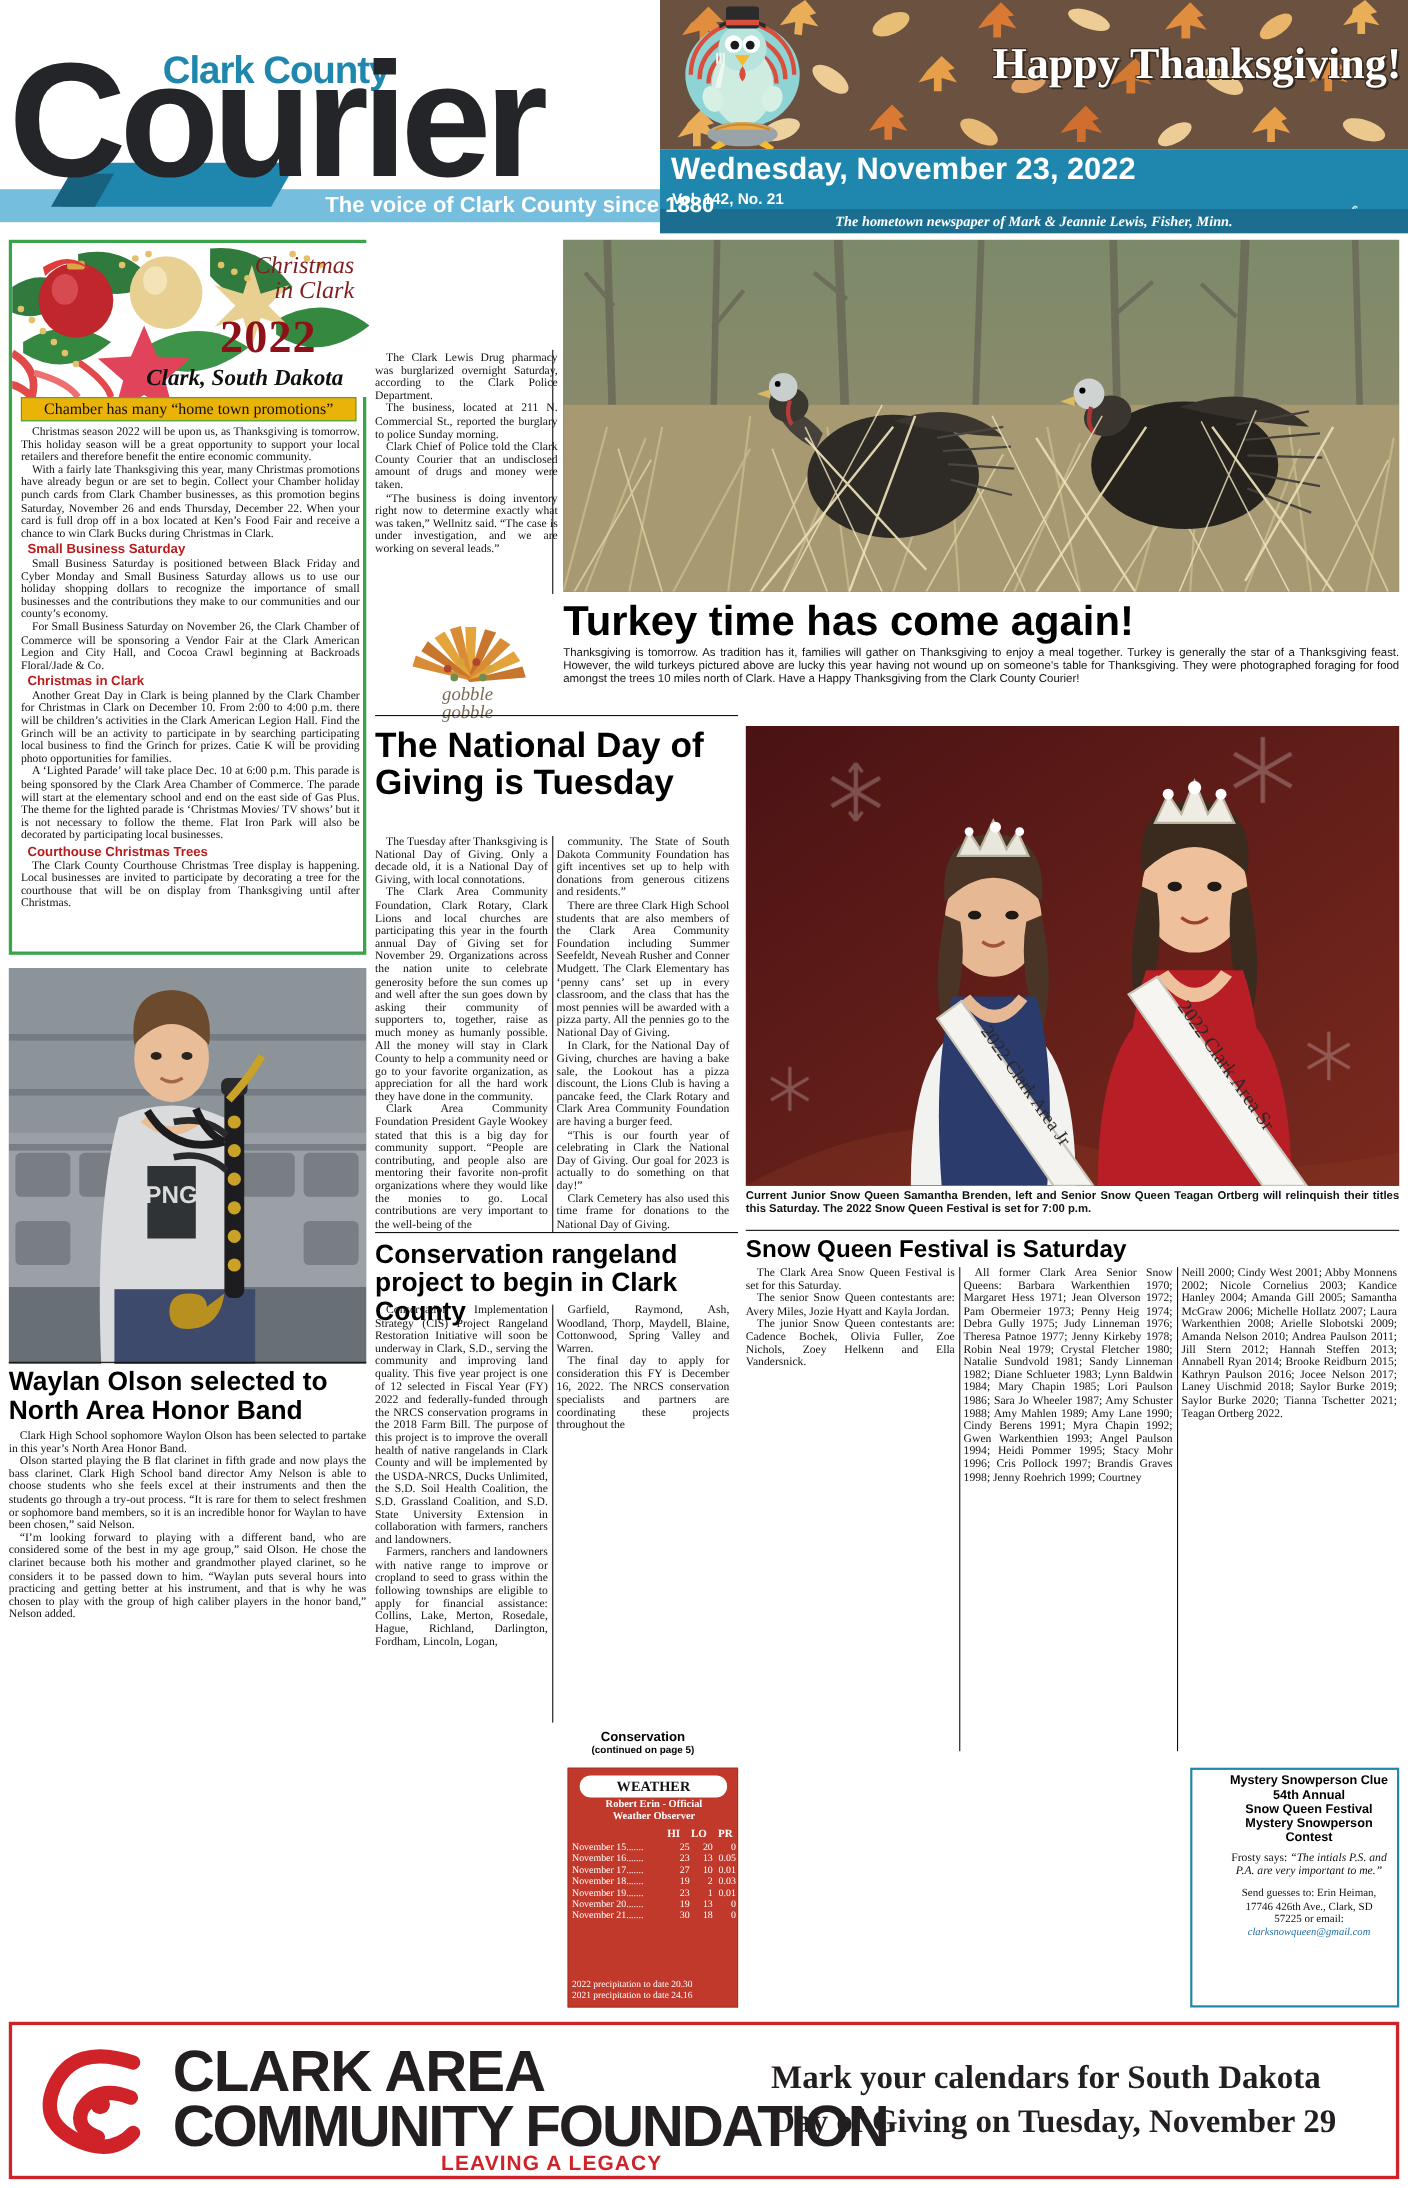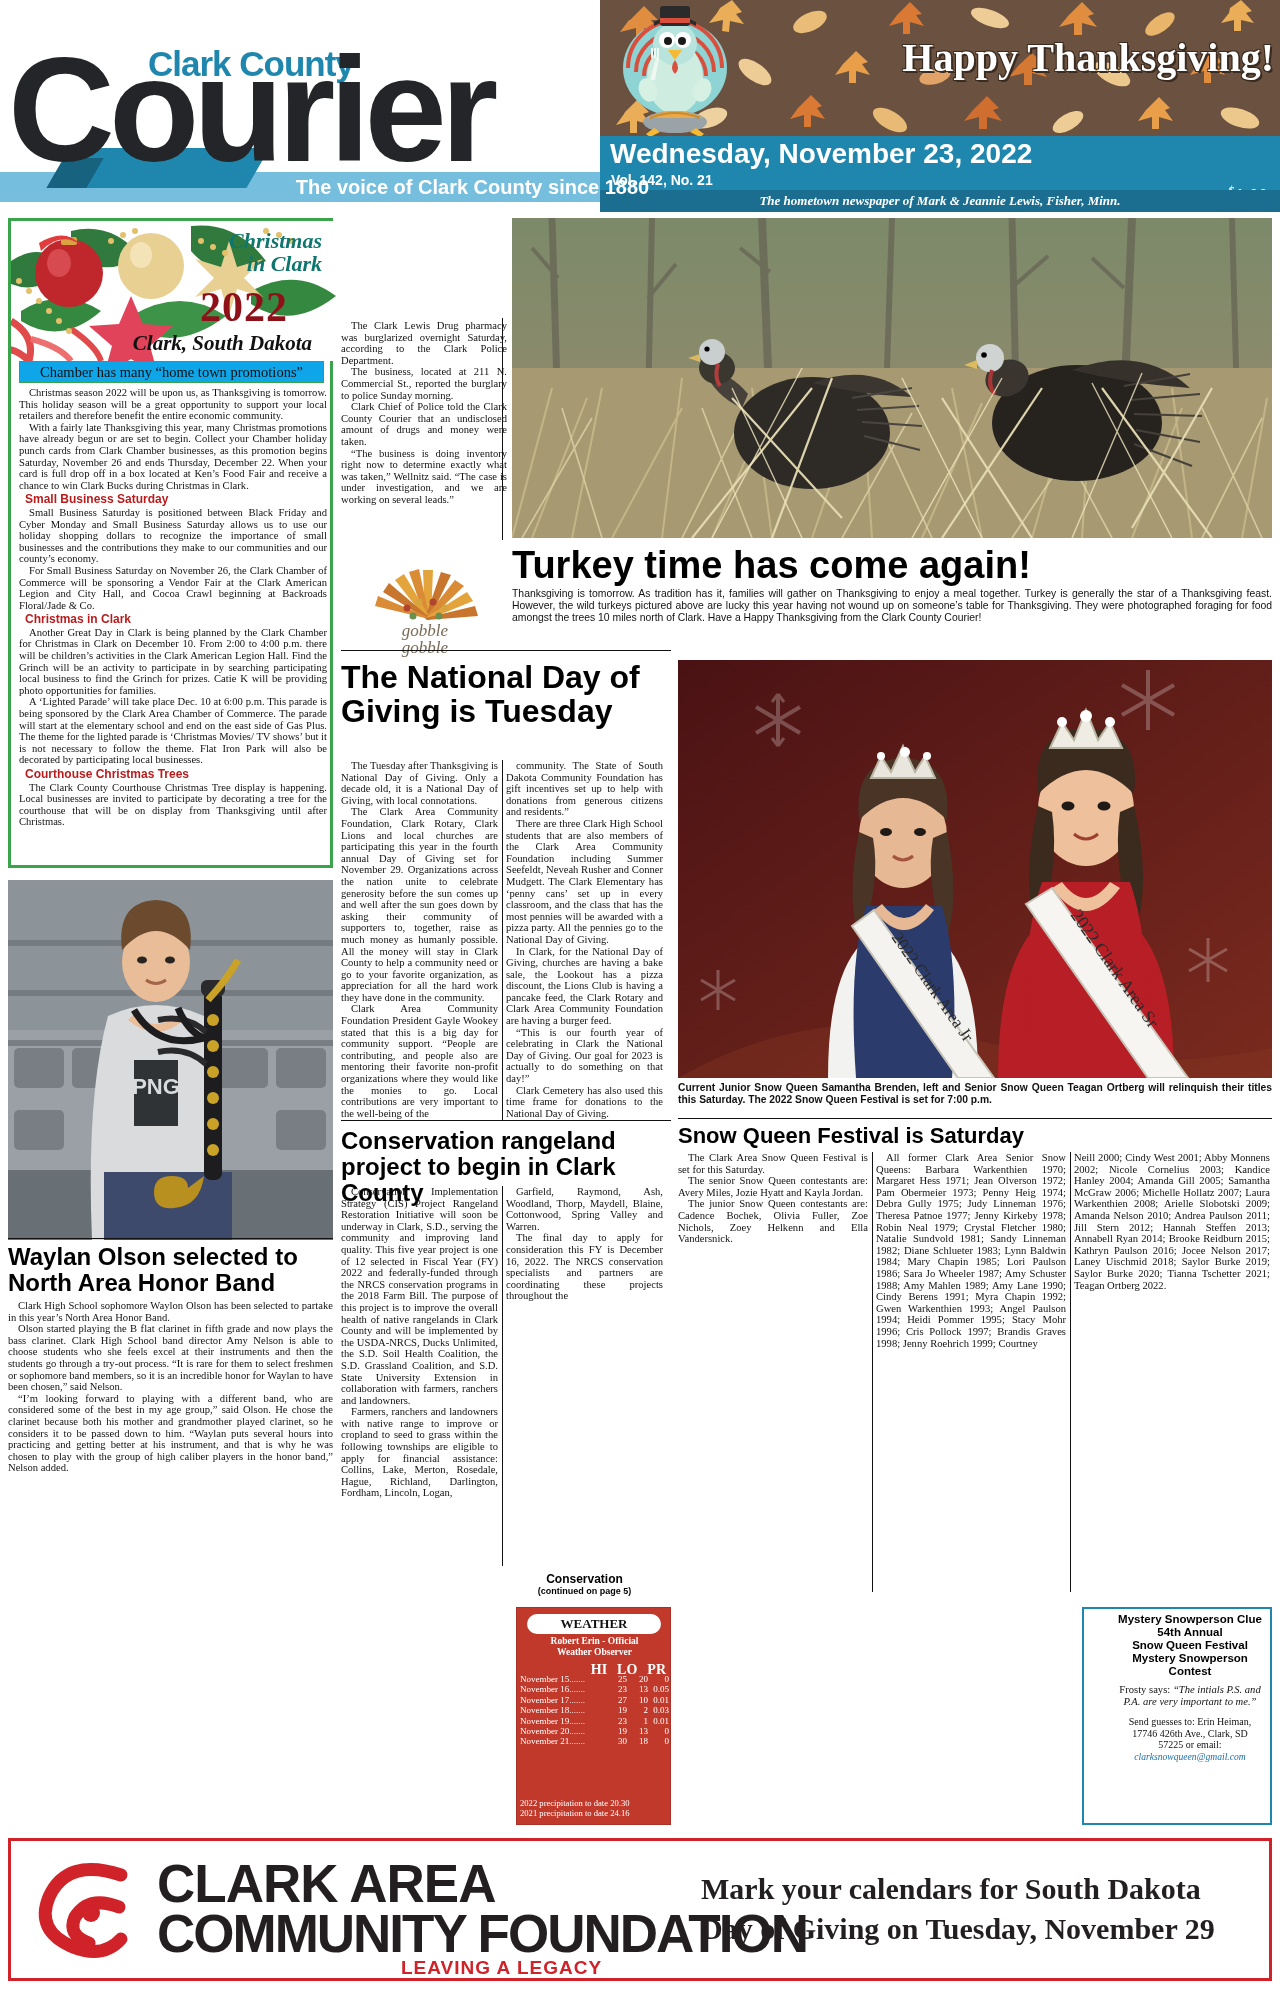--- a/index.html
+++ b/index.html
@@ -125,41 +125,41 @@
     position: absolute; left: 8px; top: 218px; width: 325px; height: 650px;
     border: 3px solid #3aa44a; background: #fff;
   }
   .xmas-art {
     position: absolute; left: 0; top: 0; width: 325px; height: 140px;
     overflow: hidden;
   }
   .xmas-title {
     position: absolute; right: 8px; top: 8px; text-align: right;
     font-family: "Liberation Serif", serif;
-    font-weight: bold; font-style: italic; font-size: 22px; color: #0f766e;
+    font-weight: normal; font-style: italic; font-size: 22px; color: #7f1d1d;
     line-height: 1.05; z-index: 4;
   }
   .xmas-year {
     position: absolute; right: 42px; top: 62px;
     font-family: "Liberation Serif", serif;
     font-weight: bold; font-size: 42px; color: #8e1119;
     z-index: 4; letter-spacing: 1px;
   }
   .xmas-city {
     position: absolute; right: 18px; top: 110px;
     font-family: "Liberation Serif", serif;
     font-weight: bold; font-style: italic; font-size: 21px; color: #111;
     z-index: 4;
   }
   .xmas-chamber {
     position: absolute; left: 8px; top: 140px; width: 305px; height: 22px;
     border: 1.5px solid #3aa44a;
     display: flex; align-items: center; justify-content: center;
     font-family: "Liberation Serif", serif; font-size: 14.5px; color: #111;
-    background: #0ea5e9; z-index: 5;
+    background: #eab308; z-index: 5;
   }
   .xmas-body {
     position: absolute; left: 8px; top: 166px; width: 308px;
   }
 
   
   .drug-hl {
     position: absolute; left: 341px; top: 214px; width: 166px;
     font-size: 25px; line-height: 27px;
   }
@@ -251,21 +251,21 @@
   }
   .weather-obs {
     position: absolute; left: 0; top: 28px; width: 155px;
     text-align: center; color: #fff;
     font-family: "Liberation Serif", serif; font-weight: bold;
     font-size: 9.5px; line-height: 11px;
   }
   .weather-hdr {
     position: absolute; left: 0; top: 54px; width: 155px;
     color: #fff; font-family: "Liberation Serif", serif; font-weight: bold;
-    font-size: 14px; display: flex; justify-content: flex-end; padding-right: 6px;
+    font-size: 10px; display: flex; justify-content: flex-end; padding-right: 6px;
     gap: 10px;
   }
   .wtable {
     position: absolute; left: 3px; top: 66px; width: 149px;
     color: #fff; font-family: "Liberation Serif", serif;
     font-size: 9px; line-height: 10.4px; border-collapse: collapse;
   }
   .wtable td { padding: 0; white-space: nowrap; }
   .wtable td.n { text-align: left; }
   .wtable td.v { text-align: right; width: 21px; }

